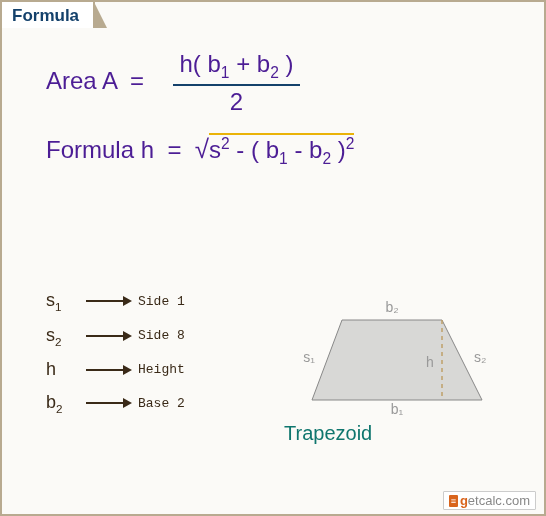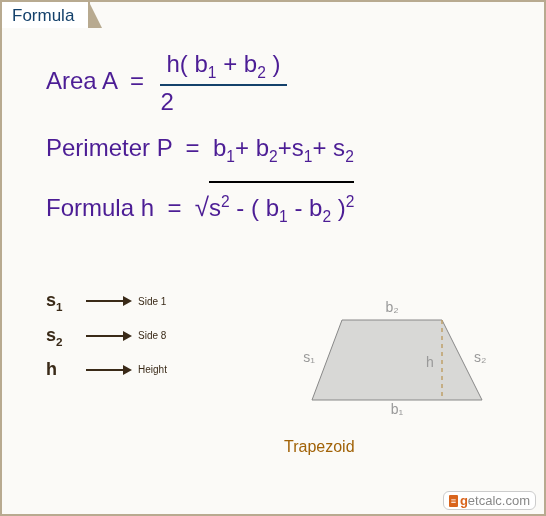--- a/index.html
+++ b/index.html
@@ -21,21 +21,21 @@
   .tab {
     position: absolute;
     top: -2px;
     left: -2px;
     height: 28px;
     border: 2px solid #b8aa90;
     border-bottom: none;
     background: #fff;
     padding: 2px 14px 0 10px;
     font-size: 17px;
-    font-weight: normal;
+    font-weight: bold;
     color: #14416b;
     line-height: 24px;
   }
   .tab::after {
     content: "";
     position: absolute;
     right: -14px;
     top: -2px;
     width: 0; height: 0;
     border-top: 28px solid transparent;
@@ -44,87 +44,88 @@
   .formulas {
     position: absolute;
     top: 48px;
     left: 44px;
     color: #4c1d95;
     font-size: 24px;
   }
   .line { margin-bottom: 26px; white-space: nowrap; }
   .frac {
     display: inline-block;
+    text-align: center;
     vertical-align: middle;
-    margin-left: 3px;
+    margin-left: 16px;
   }
   .frac .num {
     display: block;
     border-bottom: 2px solid #14416b;
     padding: 0 6px 2px 6px;
   }
   .frac .den { display: block; padding-top: 2px; }
   sub { font-size: 0.65em; }
   sup { font-size: 0.65em; }
   .sqrt-sign { font-size: 26px; }
   .overline {
-    border-top: 2px solid #000000;
-    padding-top: 11px;
+    border-top: 2px solid #eab308;
+    padding-top: 1px;
   }
 
   .legend {
     position: absolute;
     top: 288px;
     left: 44px;
     color: #3a2a18;
     font-size: 18px;
   }
   .legend-row {
     display: flex;
     align-items: center;
     margin-bottom: 12px;
   }
-  .legend-sym { width: 40px; font-weight: bold; }
+  .legend-sym { width: 40px; font-weight: normal; }
   .legend-sym sub { font-size: 0.65em; }
   .arrow {
     width: 46px;
     display: inline-flex;
     align-items: center;
     margin-right: 6px;
   }
   .arrow .shaft { flex: 1; height: 2px; background: #3a2a18; }
   .arrow .head {
     width: 0; height: 0;
     border-top: 5px solid transparent;
     border-bottom: 5px solid transparent;
     border-left: 9px solid #3a2a18;
   }
-  .legend-text { font-size: 10px; }
+  .legend-text { font-size: 13px; font-family: Liberation Mono, monospace; }
 
   .figure {
     position: absolute;
     top: 290px;
     right: 40px;
     width: 220px;
   }
   .figure svg { display: block; margin: 0 auto; }
   .figure-caption {
-    font-size: 16px;
-    color: #a16207;
-    margin-top: 16px;
+    font-size: 20px;
+    color: #0f766e;
+    margin-top: 0;
   }
   .svg-label { fill: #999; font-size: 14px; font-family: Arial; }
 
   .brand {
     position: absolute;
     right: 8px;
     bottom: 4px;
     background: #fff;
     border: 1px solid #ccc;
-    border-radius: 6px;
+    border-radius: 1px;
     padding: 1px 5px;
     font-size: 13px;
     color: #888;
     text-align: right;
   }
   .brand .g { color: #d9641c; font-weight: bold; }
   .brand .ico {
     display: inline-block;
     background: #d9641c;
     color: #fff;
@@ -150,27 +151,20 @@
       <span>Area A</span>
       &nbsp;=&nbsp;
       <span class="frac">
         <span class="num">
           <span>h( b</span><sub>1</sub><span> +  b</span><sub>2</sub><span> )</span>
         </span>
         <span class="den">2</span>
       </span>
     </div>
 
-    <div class="line">
-      <span>Perimeter P</span>
-      &nbsp;=&nbsp;
-      <span>
-        <span>b</span><sub>1</sub><span>+ b</span><sub>2</sub><span>+s</span><sub>1</sub><span>+ s</span><sub>2</sub>
-      </span>
-    </div>
 
     <div class="line">
       <span>Formula h</span>
       &nbsp;=&nbsp;
       <span class="sqrt-sign">√</span><span class="overline">s<sup>2</sup> - ( b<sub>1</sub> -  b<sub>2</sub> )<sup>2</sup></span>
     </div>
 
   </div>
 
   <div class="legend">
@@ -191,20 +185,28 @@
         </span>
         <span class="legend-text">Side 8</span>
       </div>
       <div class="legend-row">
         <span class="legend-sym">h</span>
         <span class="arrow">
           <span class="shaft"></span>
           <span class="head"></span>
         </span>
         <span class="legend-text">Height</span>
+      </div>
+      <div class="legend-row">
+        <span class="legend-sym">b<sub>2</sub></span>
+        <span class="arrow">
+          <span class="shaft"></span>
+          <span class="head"></span>
+        </span>
+        <span class="legend-text">Base 2</span>
       </div>
     </div>
 
   <div class="figure">
     <svg width="205" height="130">
       <polygon points="50,28 150,28 190,108 20,108" fill="#d8d8d6" stroke="#888" stroke-width="1"></polygon>
       <line x1="150" y1="28" x2="150" y2="108" stroke="#bfa06a" stroke-width="1.5" stroke-dasharray="4,4"></line>
       <text x="100" y="20" class="svg-label" text-anchor="middle">b₂</text>
       <text x="105" y="122" class="svg-label" text-anchor="middle">b₁</text>
       <text x="23" y="70" class="svg-label" text-anchor="end">s₁</text>

